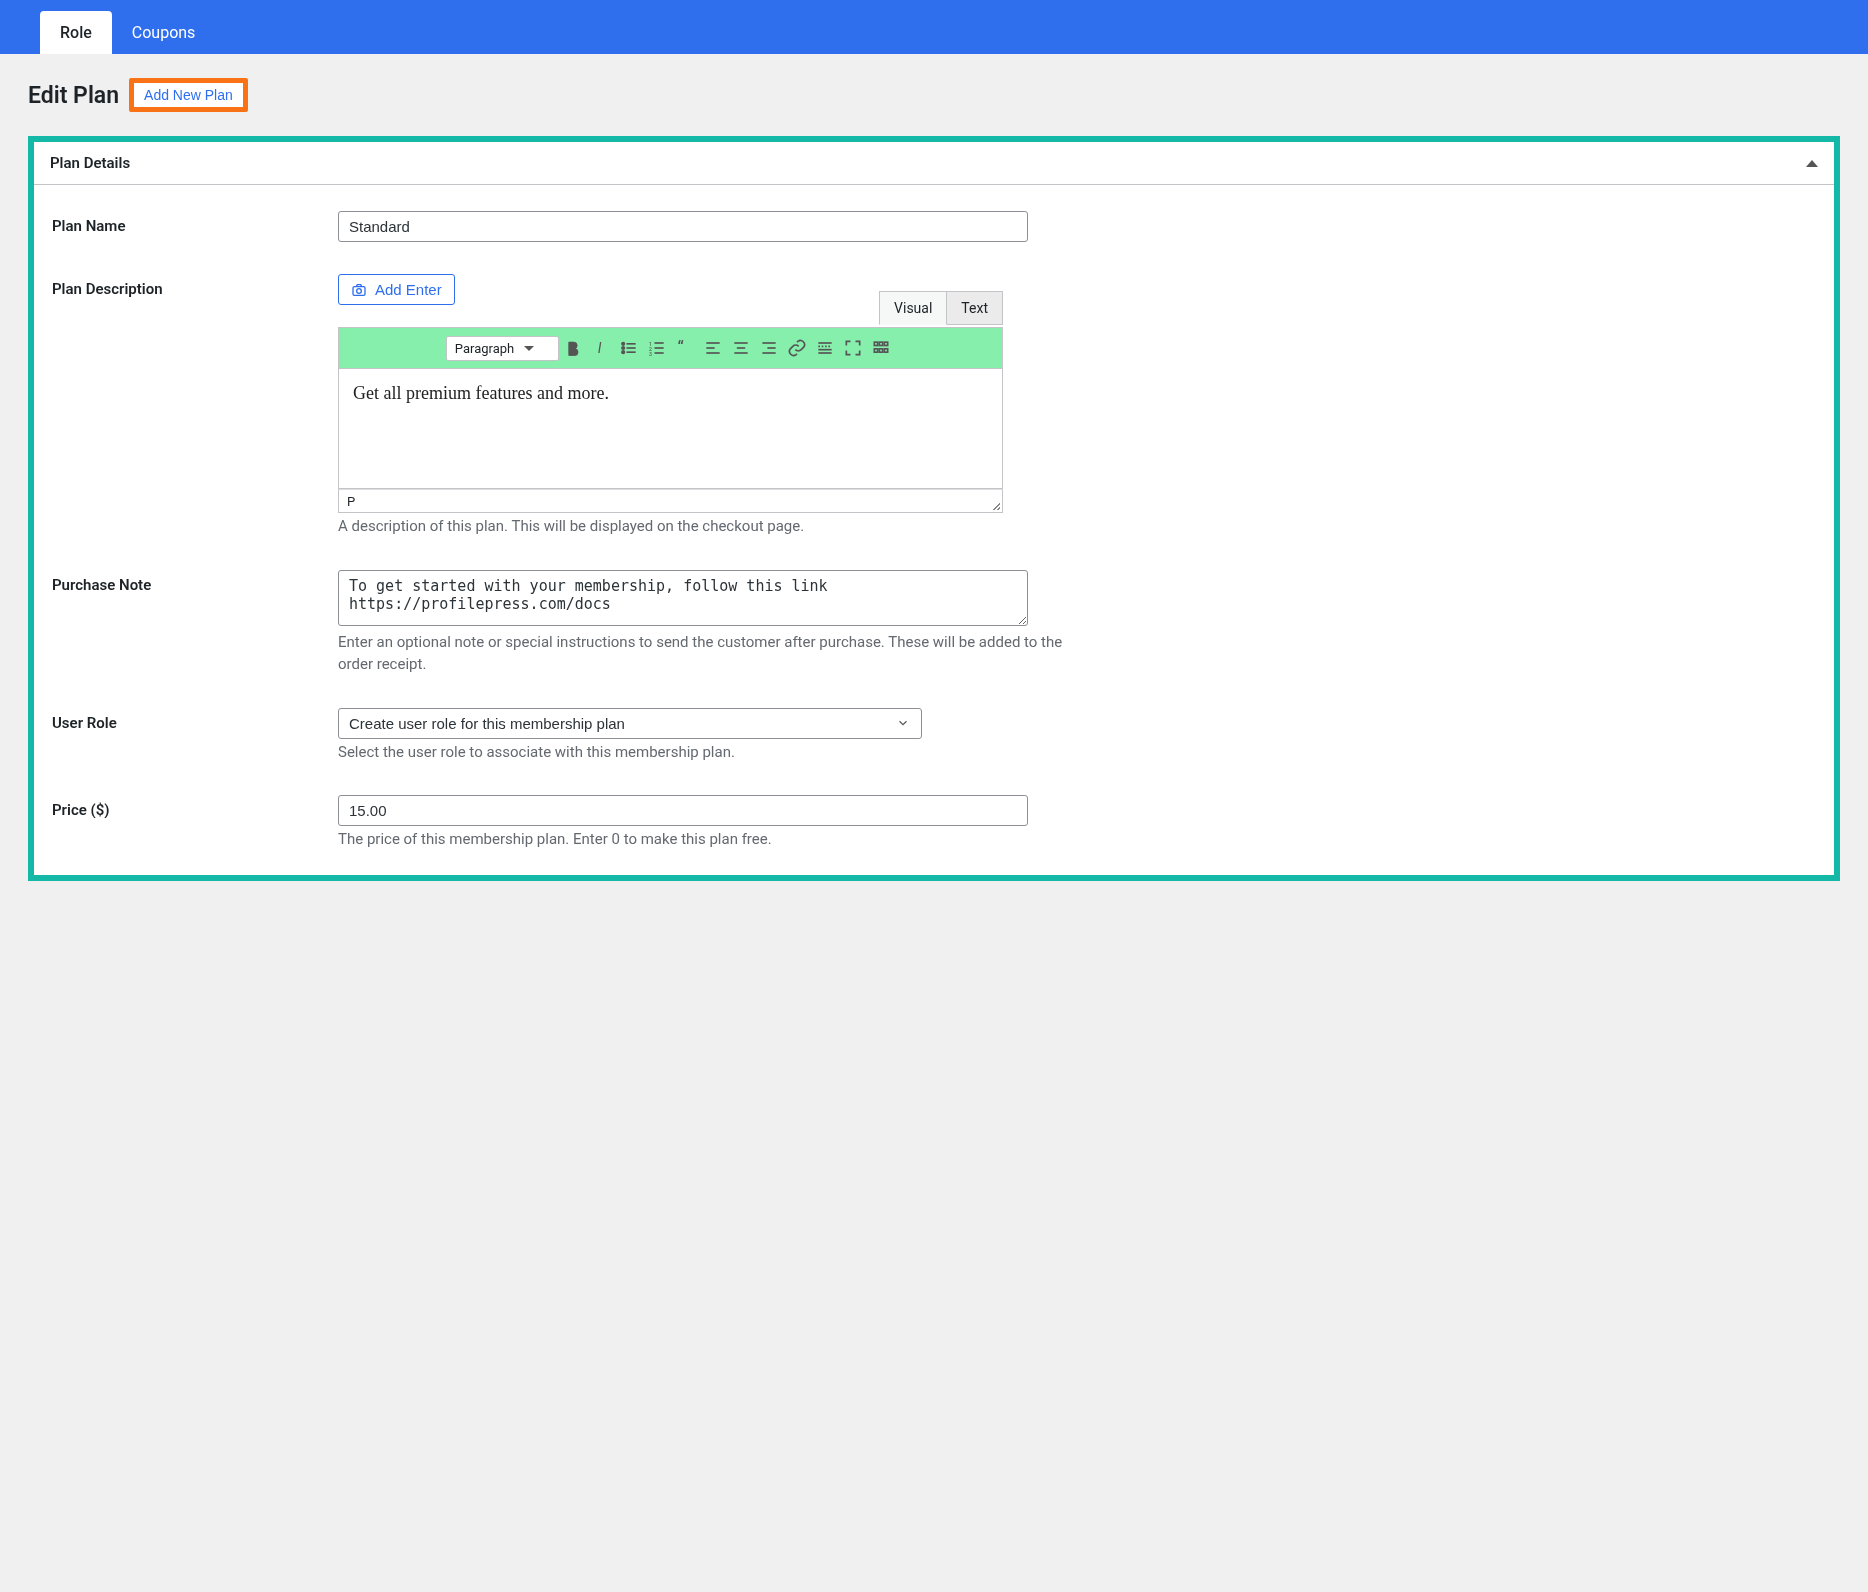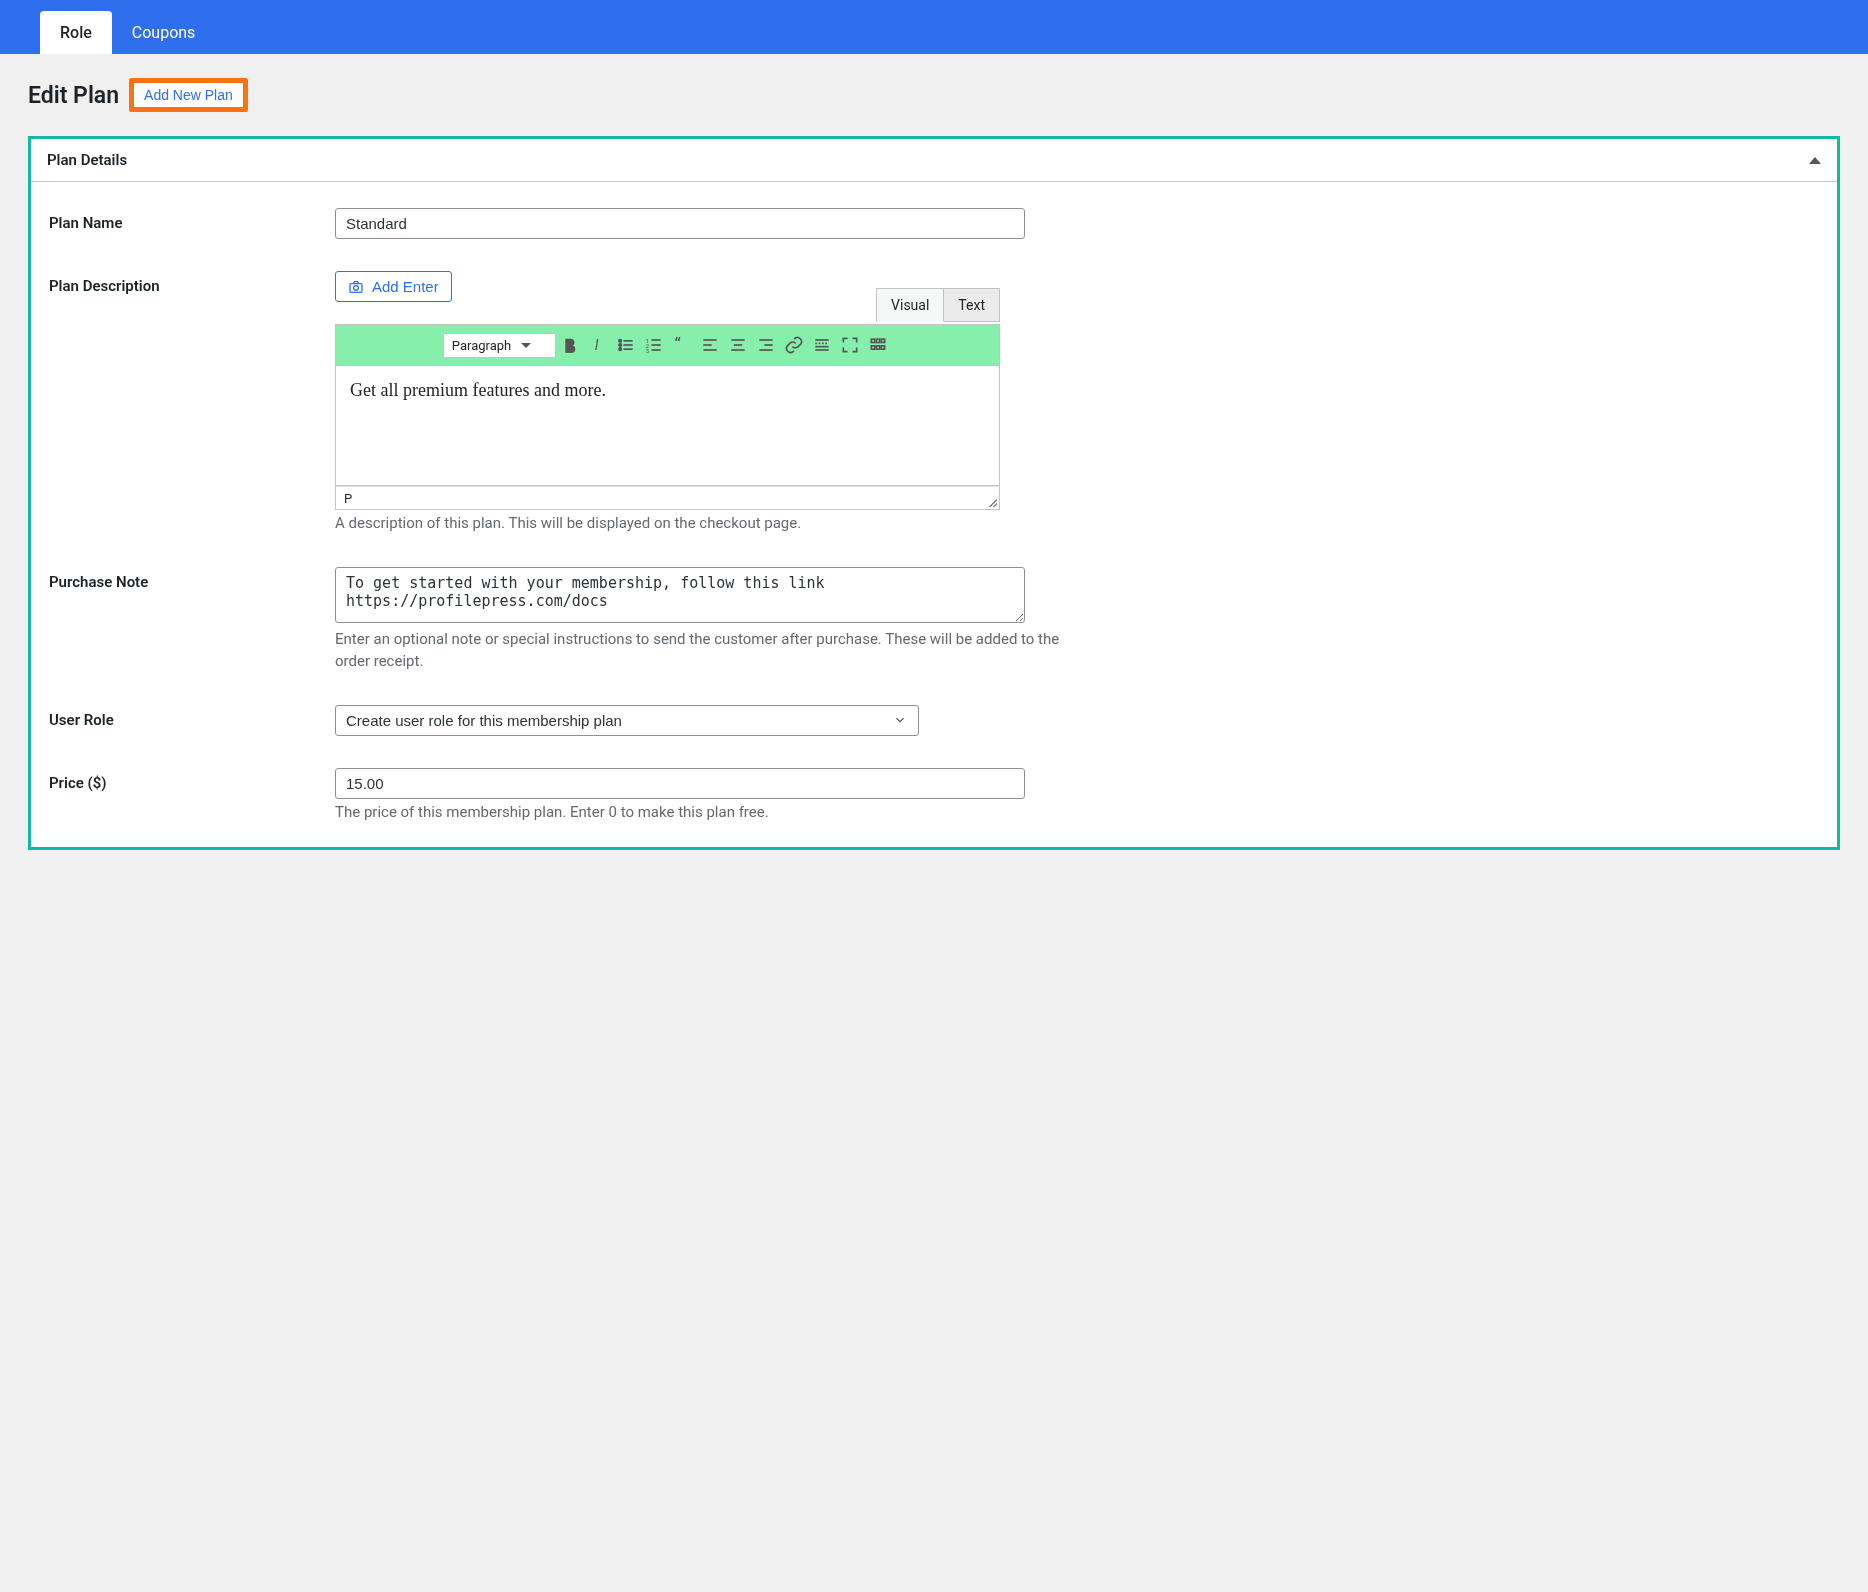--- a/index.html
+++ b/index.html
@@ -45,21 +45,21 @@
   background: #fff;
   padding: 4px 10px;
   font-size: 14px;
   font-weight: 500;
   cursor: pointer;
   border-radius: 2px;
 }
 .panel {
   margin: 12px 28px 28px 28px;
   background: #fff;
-  border: 3px solid #14b8a6;
+  border: 6px solid #14b8a6;
 }
 .panel-header {
   display: flex;
   justify-content: space-between;
   align-items: center;
   padding: 12px 16px;
   border-bottom: 1px solid #c3c4c7;
   font-weight: 600;
   font-size: 15px;
 }
@@ -397,20 +397,21 @@
       <div class="form-label">User Role</div>
       <div class="form-field">
         <div class="select-wrap">
           <select class="select-input">
             <option>Create user role for this membership plan</option>
           </select>
           <svg class="select-caret" width="14" height="14" viewBox="0 0 24 24" fill="none" stroke="#555" stroke-width="2">
               <polyline points="6 9 12 15 18 9"></polyline>
             </svg>
         </div>
+        <div class="helper-text">Select the user role to associate with this membership plan.</div>
       </div>
     </div>
 
     <div class="form-row" style="padding-top:32px;">
       <div class="form-label">Price ($)</div>
       <div class="form-field">
         <input type="text" class="text-input" value="15.00" style="">
         <div class="helper-text">The price of this membership plan. Enter 0 to make this plan free.</div>
       </div>
     </div>

